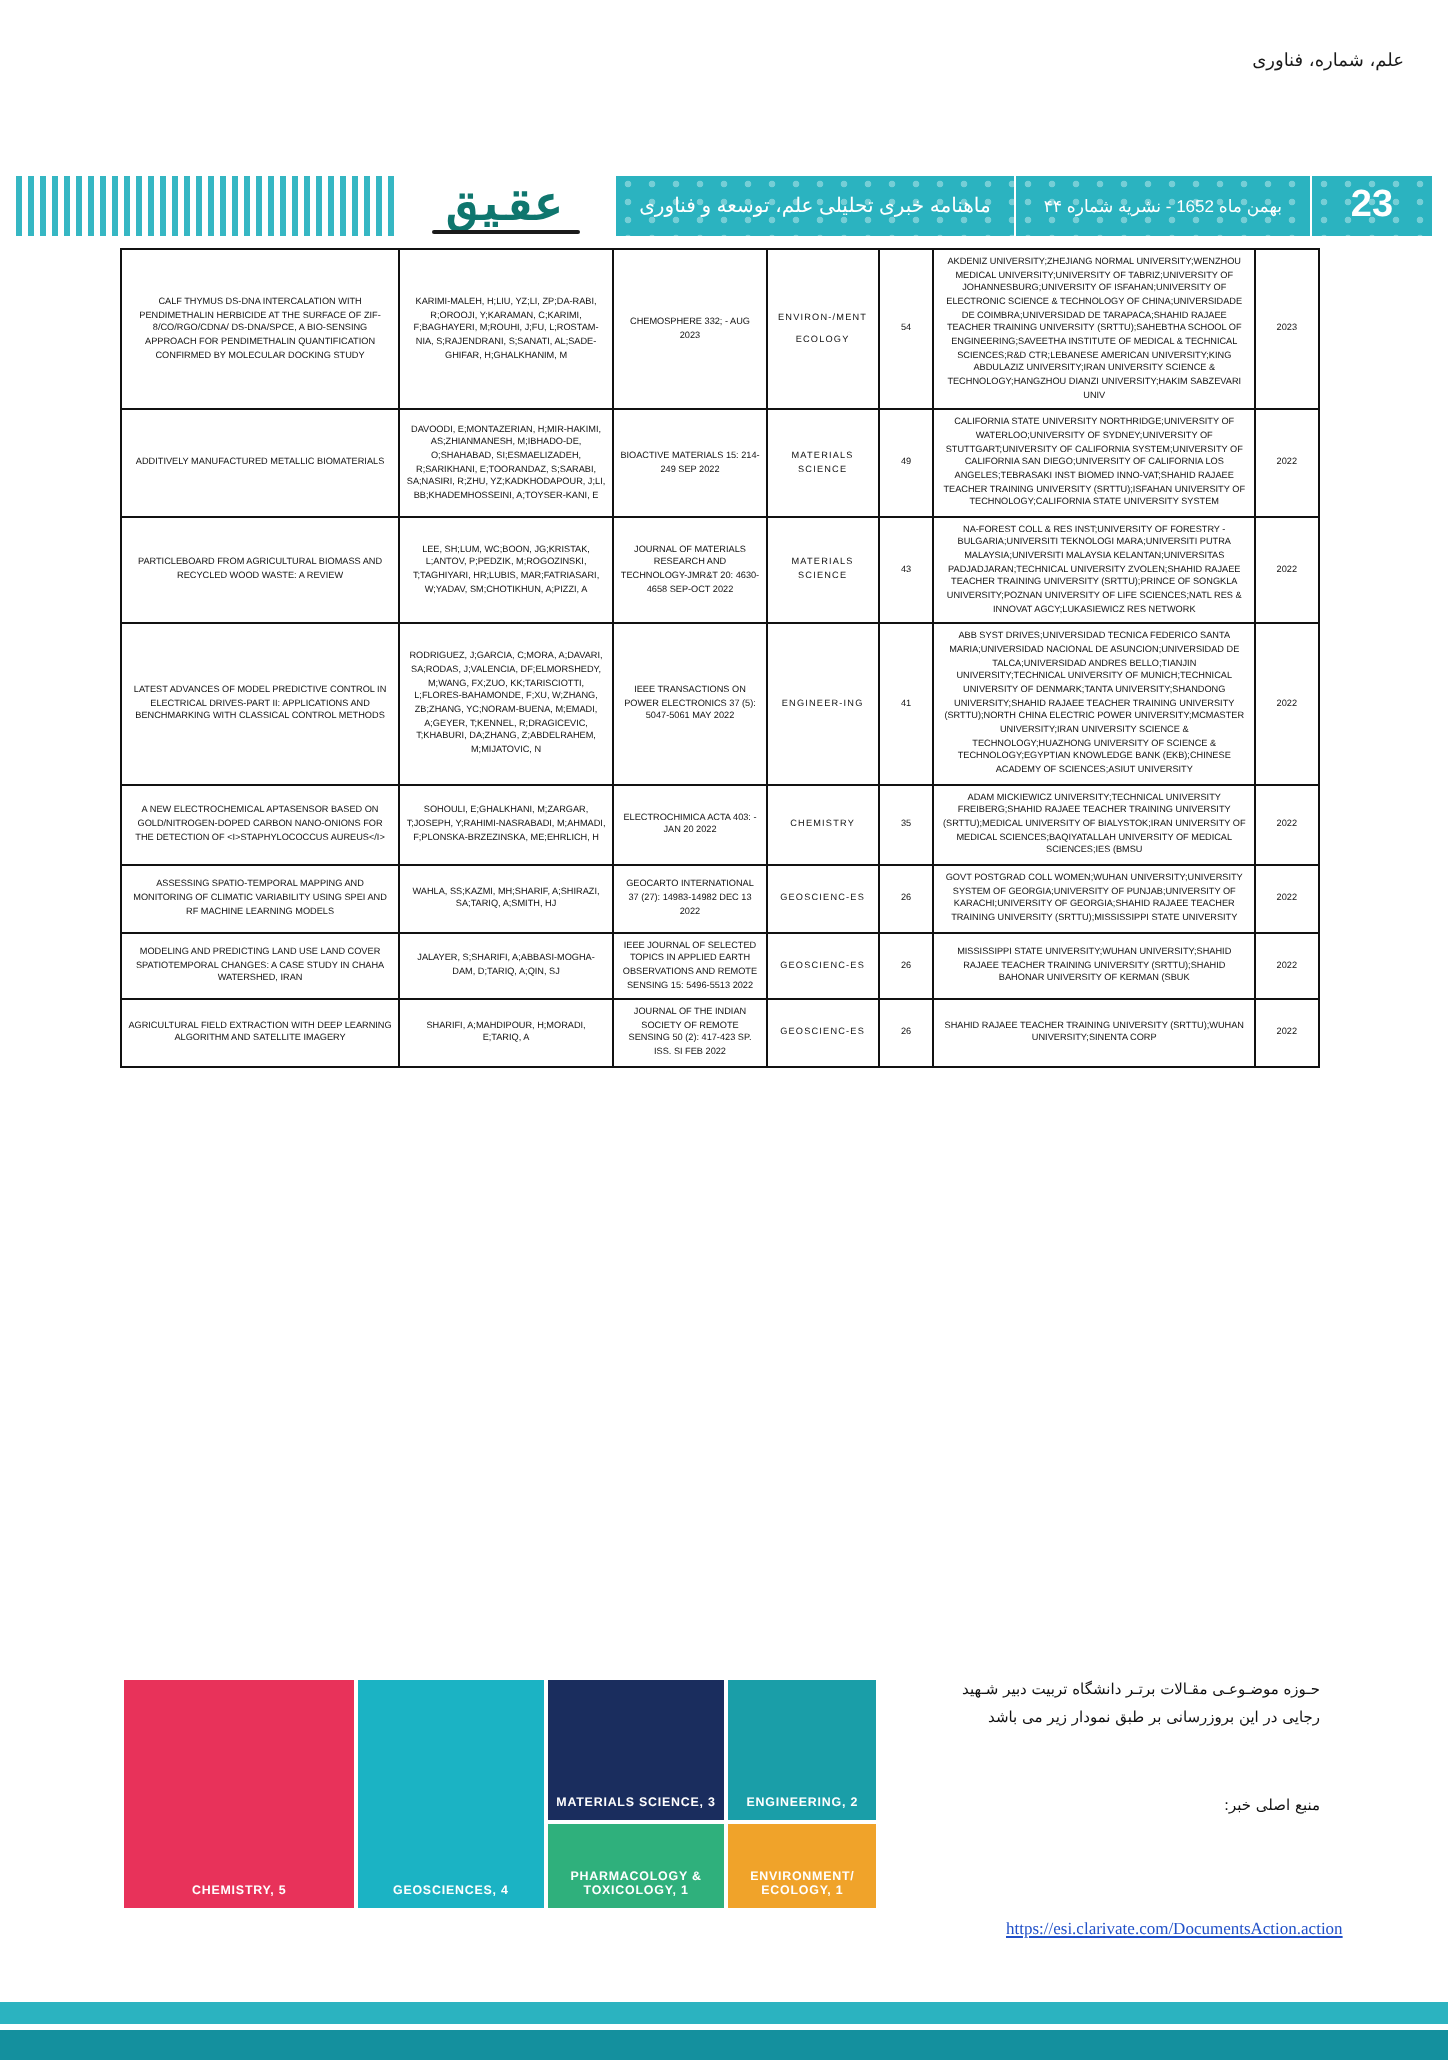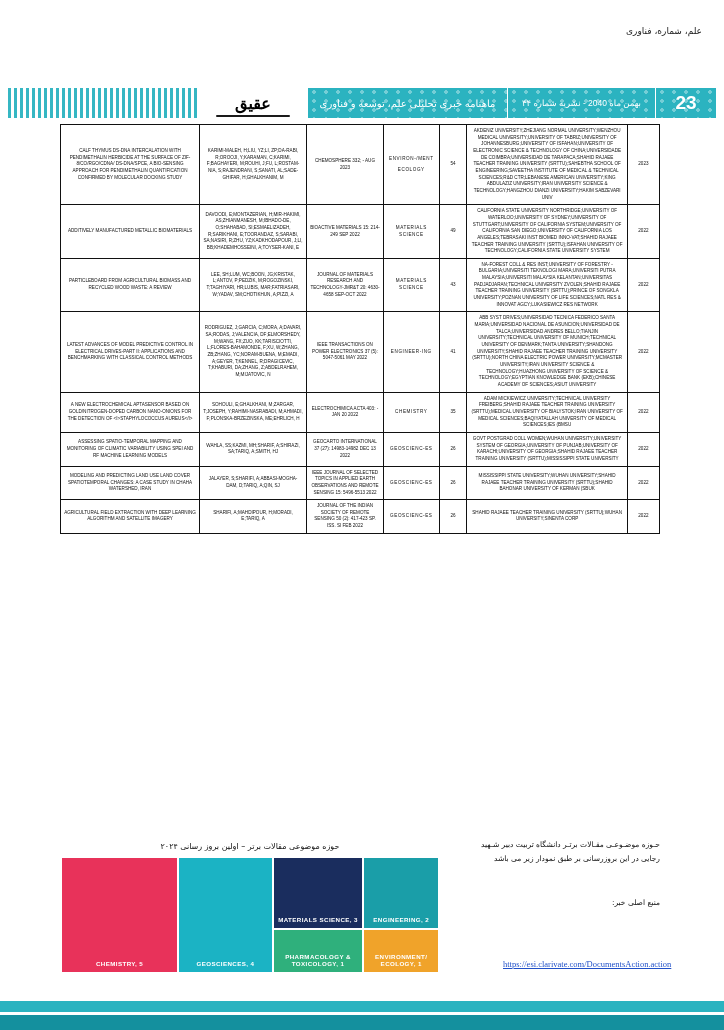--- a/index.html
+++ b/index.html
@@ -30,22 +30,22 @@
     width:190px;
     background:
       repeating-linear-gradient(90deg,#2bb3c0 0 3px, #ffffff 3px 6px);
     opacity:.95;
   }
   .hdr-logo {
     width:110px; display:flex; align-items:center; justify-content:center;
     position:relative;
   }
   .hdr-logo .swirl {
-    font-family:Liberation Sans, sans-serif;
-    font-size:16px; color:#000000; font-weight:bold;
+    font-family:Liberation Mono, monospace;
+    font-size:24px; color:#0f766e; font-weight:bold;
   }
   .hdr-logo .swirl-under {
     position:absolute; bottom:1px; left:18px; right:18px; height:2px;
     background:#1a1a1a; border-radius:2px;
   }
   .hdr-mid {
     flex:1; background:#2bb3c0; color:#ffffff;
     display:flex; align-items:center; justify-content:center;
     font-size:10px; direction:rtl;
     background-image: radial-gradient(circle at 6px 4px, rgba(255,255,255,.35) 1.6px, transparent 1.8px);
@@ -146,21 +146,21 @@
 <div class="top-script">علم، شماره، فناوری</div>
 
 <div class="header">
   <div class="hdr-dots"></div>
   <div class="hdr-logo">
     <span class="swirl">عقیق</span>
     <span class="swirl-under"></span>
   </div>
   <div class="hdr-mid">ماهنامه خبری تحلیلی علم، توسعه و فناوری</div>
   <div class="hdr-sep"></div>
-  <div class="hdr-date">بهمن ماه 2040 - نشریه شماره ۴۴</div>
+  <div class="hdr-date">بهمن ماه 1652 - نشریه شماره ۴۴</div>
   <div class="hdr-sep"></div>
   <div class="hdr-page">23</div>
 </div>
 
 <div class="tbl-wrap">
   <table class="main">
     <tbody id="tbody">
         <tr>
           <td class="c-title">CALF THYMUS DS-DNA INTERCALATION WITH PENDIMETHALIN HERBICIDE AT THE SURFACE OF ZIF-8/CO/RGO/CDNA/ DS-DNA/SPCE, A BIO-SENSING APPROACH FOR PENDIMETHALIN QUANTIFICATION CONFIRMED BY MOLECULAR DOCKING STUDY</td>
           <td class="c-auth">KARIMI-MALEH, H;LIU, YZ;LI, ZP;DA-RABI, R;OROOJI, Y;KARAMAN, C;KARIMI, F;BAGHAYERI, M;ROUHI, J;FU, L;ROSTAM-NIA, S;RAJENDRANI, S;SANATI, AL;SADE-GHIFAR, H;GHALKHANIM, M</td>
@@ -231,21 +231,20 @@
           <td class="c-cat"><span>GEOSCIENC-ES</span></td>
           <td class="c-num">26</td>
           <td class="c-aff">SHAHID RAJAEE TEACHER TRAINING UNIVERSITY (SRTTU);WUHAN UNIVERSITY;SINENTA CORP</td>
           <td class="c-year">2022</td>
         </tr>
       </tbody>
   </table>
 </div>
 
 <div class="chart-block">
-  <div class="chart-title">حوزه موضوعی مقالات برتر – اولین بروز رسانی ۲۰۲۴</div>
   <div class="treemap" id="treemap">
       <div class="tm-cell" style="left: 0%; top: 0%; width: 31%; height: 100%; background: rgb(232, 50, 90);">CHEMISTRY, 5</div>
       <div class="tm-cell" style="left: 31%; top: 0%; width: 25%; height: 100%; background: rgb(27, 179, 196);">GEOSCIENCES, 4</div>
       <div class="tm-cell" style="left: 56%; top: 0%; width: 24%; height: 62%; background: rgb(26, 45, 94);">MATERIALS SCIENCE, 3</div>
       <div class="tm-cell" style="left: 80%; top: 0%; width: 20%; height: 62%; background: rgb(26, 158, 168);">ENGINEERING, 2</div>
       <div class="tm-cell" style="left: 56%; top: 62%; width: 24%; height: 38%; background: rgb(47, 176, 124);">PHARMACOLOGY &amp; TOXICOLOGY, 1</div>
       <div class="tm-cell" style="left: 80%; top: 62%; width: 20%; height: 38%; background: rgb(240, 163, 42);">ENVIRONMENT/ ECOLOGY, 1</div>
     </div>
 </div>
 

